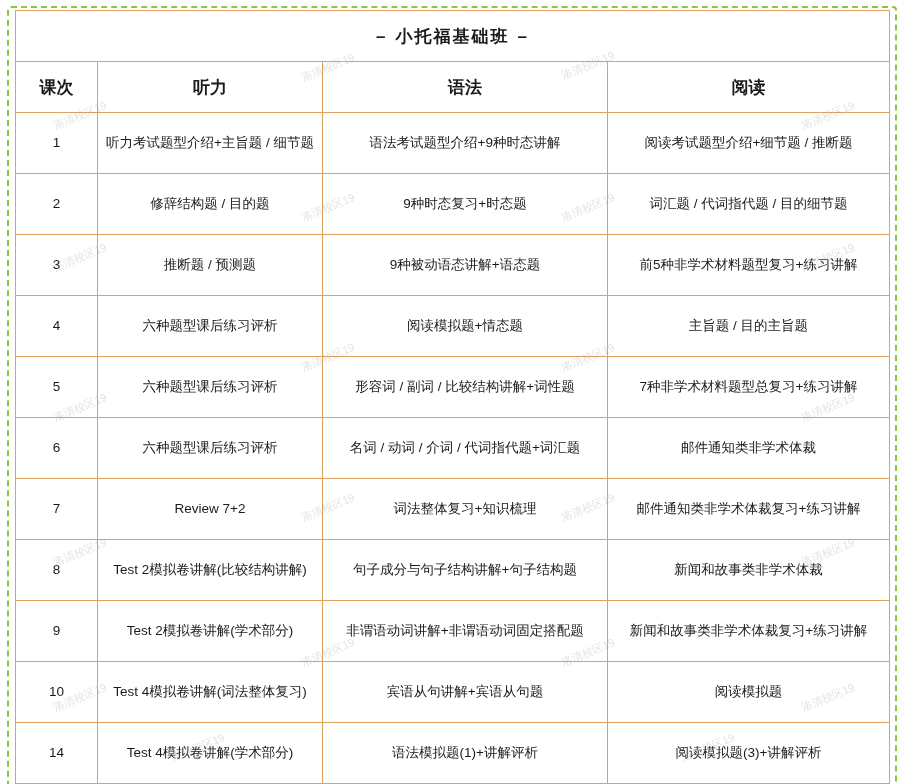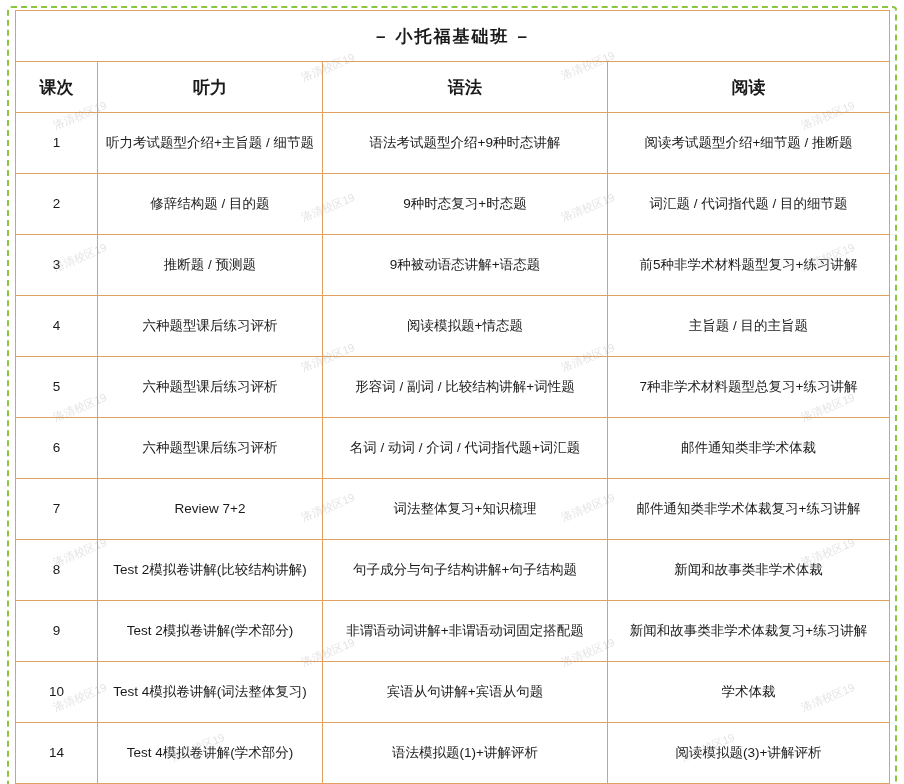--- a/index.html
+++ b/index.html
@@ -189,21 +189,21 @@
           <tr>
             <td class="idx">9</td>
             <td class="">Test 2模拟卷讲解(学术部分)</td>
             <td class="">非谓语动词讲解+非谓语动词固定搭配题</td>
             <td class="">新闻和故事类非学术体裁复习+练习讲解</td>
           </tr>
           <tr>
             <td class="idx">10</td>
             <td class="">Test 4模拟卷讲解(词法整体复习)</td>
             <td class="">宾语从句讲解+宾语从句题</td>
-            <td class="">学术体裁</td>
+            <td class="">阅读模拟题</td>
           </tr>
           <tr>
             <td class="idx">14</td>
             <td class="">Test 4模拟卷讲解(学术部分)</td>
             <td class="">语法模拟题(1)+讲解评析</td>
             <td class="">阅读模拟题(3)+讲解评析</td>
           </tr>
           <tr>
             <td class="idx">12</td>
             <td class="">Test 8模拟卷讲解(错题重点)</td>

